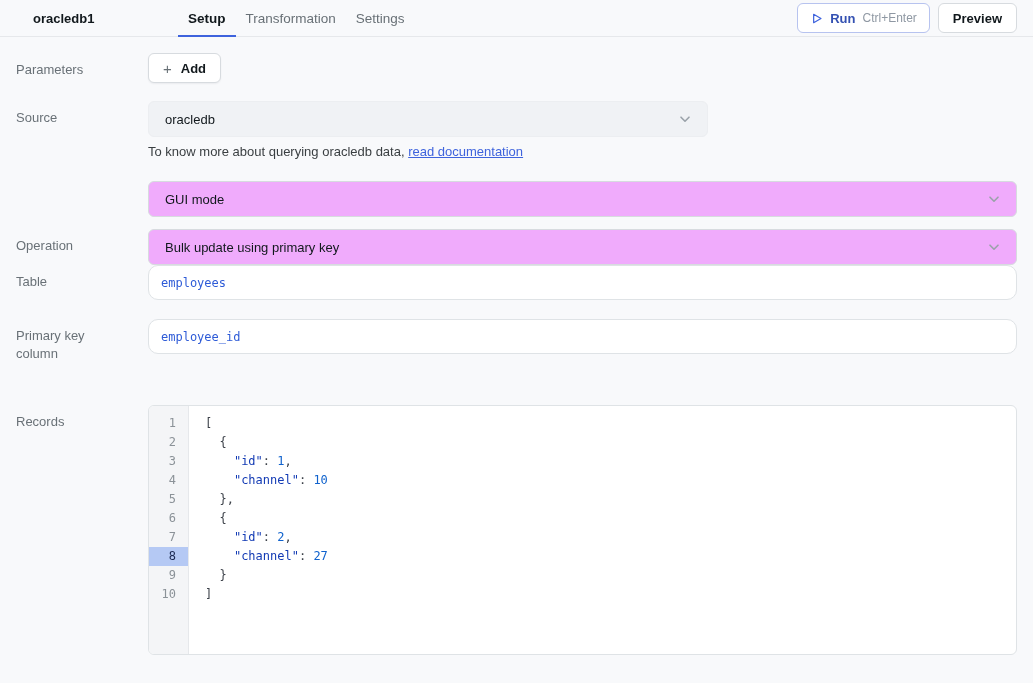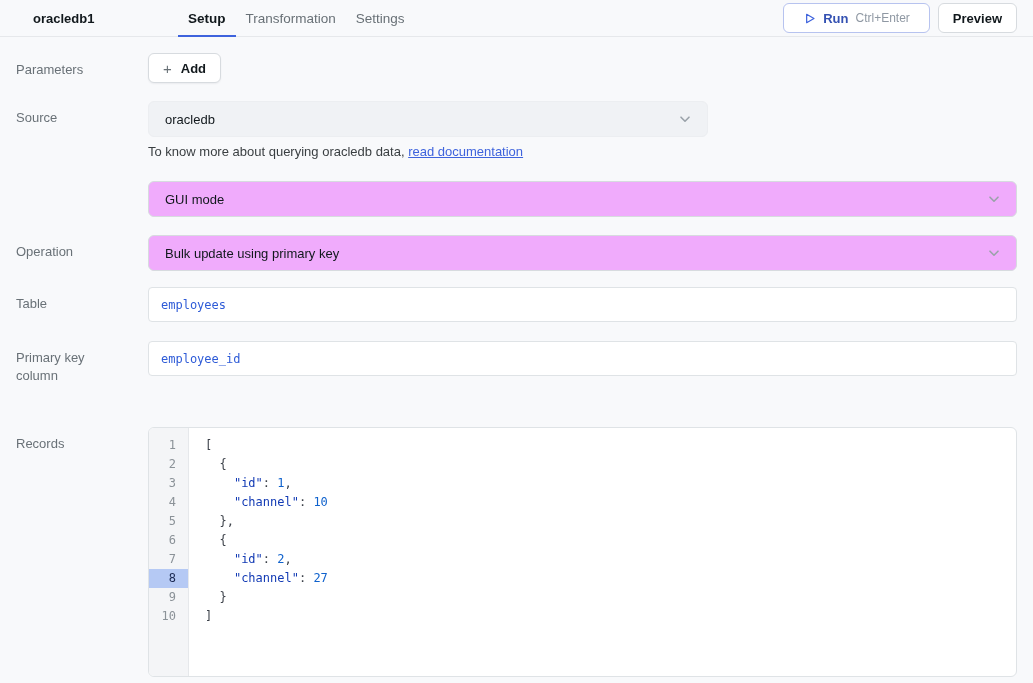--- a/index.html
+++ b/index.html
@@ -9,48 +9,48 @@
 
   
   .topbar{height:37px;display:flex;align-items:stretch;padding:0 16px;border-bottom:1px solid #e6e8eb;background:#f8f9fb}
   .title{font-size:13px;font-weight:600;color:#11181c;margin-left:17px;width:145px;display:flex;align-items:center}
   .tabs{display:flex;align-items:stretch;}
   .tab{display:flex;align-items:center;padding:0 10px;font-size:13.5px;color:#687076;font-weight:500;position:relative;cursor:pointer}
   .tab.active{color:#11181c;font-weight:700}
   .tab.active::after{content:"";position:absolute;left:0;right:0;bottom:-1px;height:2px;background:#3e63dd}
   .actions{margin-left:auto;display:flex;gap:8px;align-items:center}
   .btn{display:inline-flex;align-items:center;background:#fff;border:1px solid #d7dbdf;border-radius:6px;font-family:inherit;font-size:13px;cursor:pointer;height:30px}
-  .btn.run{border-color:#b7c3ef;gap:7px;padding:0 19px;color:#3451b2;font-weight:700}
+  .btn.run{border-color:#b7c3ef;gap:7px;padding:0 12px;color:#3451b2;font-weight:700}
   .run .shortcut{color:#8f98a3;font-weight:400;font-size:12px}
   .btn.preview{padding:10px 14px;color:#11181c;font-weight:600}
 
   
   .content{padding:16px}
   .row{display:flex;align-items:flex-start}
   .row .label{width:100px;margin-right:32px;font-size:13px;color:#697177;padding-top:8px;line-height:1.4}
   .row .field{flex:1;min-width:0}
   .r-params{margin-top:0}
   .r-source{margin-top:18px}
   .r-gui{margin-top:22px}
-  .r-op{margin-top:18px}
-  .r-table{margin-top:16px}
+  .r-op{margin-top:12px}
+  .r-table{}
   .r-pk{margin-top:19px}
   .r-records{margin-top:42px}
 
   .btn.add{gap:9px;padding:0 14px;color:#11181c;font-weight:600;box-shadow:0 1px 2px rgba(16,24,40,.06)}
   .plus{color:#687076;font-size:15px;font-weight:400;line-height:1}
 
   .select{height:36px;background:#f0abfc;border:1px solid #d7dbdf;border-radius:6px;display:flex;align-items:center;justify-content:space-between;padding:0 14px 0 16px;font-size:13px;color:#11181c;cursor:pointer}
   .select.filled{background:#f0f2f5;border-color:#eceef1;width:560px}
   .chev{flex-shrink:0}
 
   .helper{margin-top:7px;font-size:13px;color:#3a3f42}
   .helper a{color:#3e63dd;cursor:pointer;text-decoration:underline}
 
-  .code-input{display:block;width:100%;height:35px;border:1px solid #dfe3e6;border-radius:4px;background:#fff;padding:0 12px;font-family:"DejaVu Sans Mono",monospace;font-size:12px;color:#2e5bd7;outline:none}
+  .code-input{display:block;width:100%;height:35px;border:1px solid #dfe3e6;border-radius:10px;background:#fff;padding:0 12px;font-family:"DejaVu Sans Mono",monospace;font-size:12px;color:#2e5bd7;outline:none}
 
   
   .editor{display:flex;height:250px;background:#fff;border:1px solid #dfe3e6;border-radius:6px;overflow:hidden;font-family:"DejaVu Sans Mono",monospace;font-size:12px;line-height:19px}
   .gutter{width:40px;background:#f4f5f7;border-right:1px solid #e6e8eb;padding-top:8px;color:#8b9298;text-align:right;flex-shrink:0}
   .gutter-line{padding-right:12px;height:19px}
   .gutter-line.active{background:#b5c9f4;color:#1c2a52}
   .codearea{flex:1;padding:8px 0 0 16px;color:#3c4149;cursor:text}
   .code-line{white-space:pre;height:19px}
   .tok-k{color:#123ab4}
   .tok-n{color:#0f62cd}

